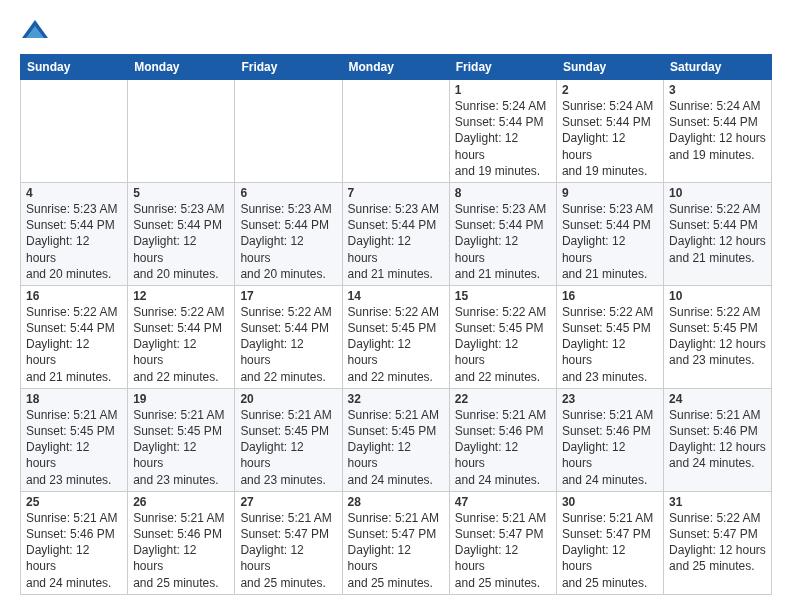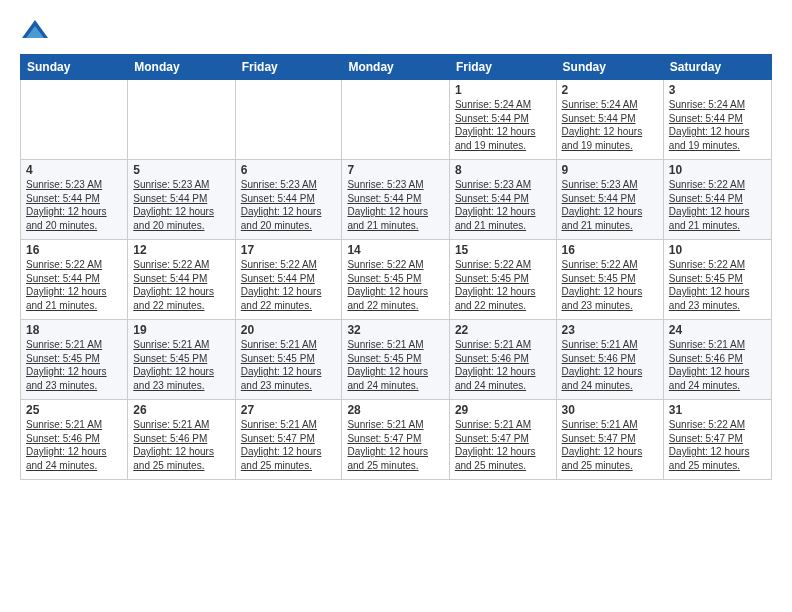--- a/index.html
+++ b/index.html
@@ -85,24 +85,23 @@
     .calendar tr:nth-child(even) td {
       background: #f5f7fa;
     }
     .day-num {
       font-weight: bold;
       font-size: 12px;
       display: block;
       margin-bottom: 1px;
     }
     .day-info {
-      font-size: 10px;
+      font-size: 12px;
       line-height: 1.35;
       color: #333;
-      text-decoration: underline;
     }
     .empty-cell {
       background: #fff !important;
     }
   </style>
 </head>
 <body>
 
 <div class="page">
   <div class="header">
@@ -338,21 +337,21 @@
 and 25 minutes.</div>
           </td>
           <td>
             <span class="day-num">28</span>
             <div class="day-info" style="white-space: pre-line;">Sunrise: 5:21 AM
 Sunset: 5:47 PM
 Daylight: 12 hours
 and 25 minutes.</div>
           </td>
           <td>
-            <span class="day-num">29</span>
+            <span class="day-num">47</span>
             <div class="day-info" style="white-space: pre-line;">Sunrise: 5:21 AM
 Sunset: 5:47 PM
 Daylight: 12 hours
 and 25 minutes.</div>
           </td>
           <td>
             <span class="day-num">30</span>
             <div class="day-info" style="white-space: pre-line;">Sunrise: 5:21 AM
 Sunset: 5:47 PM
 Daylight: 12 hours

